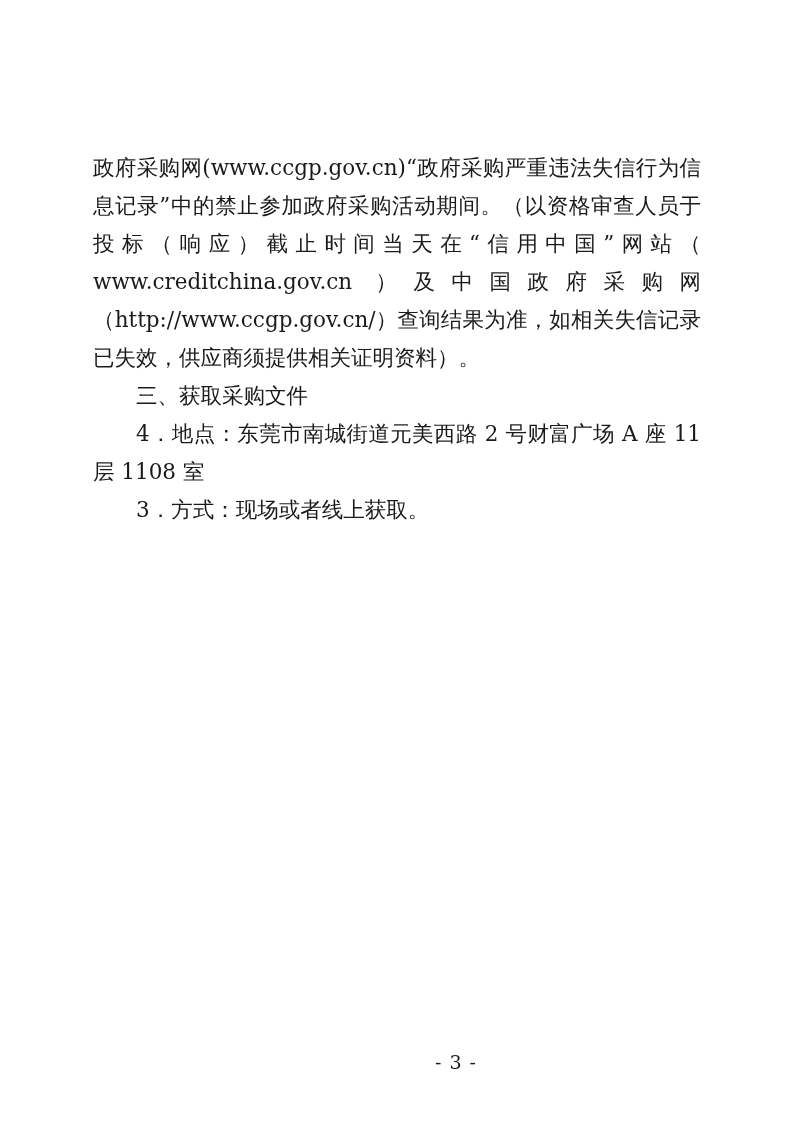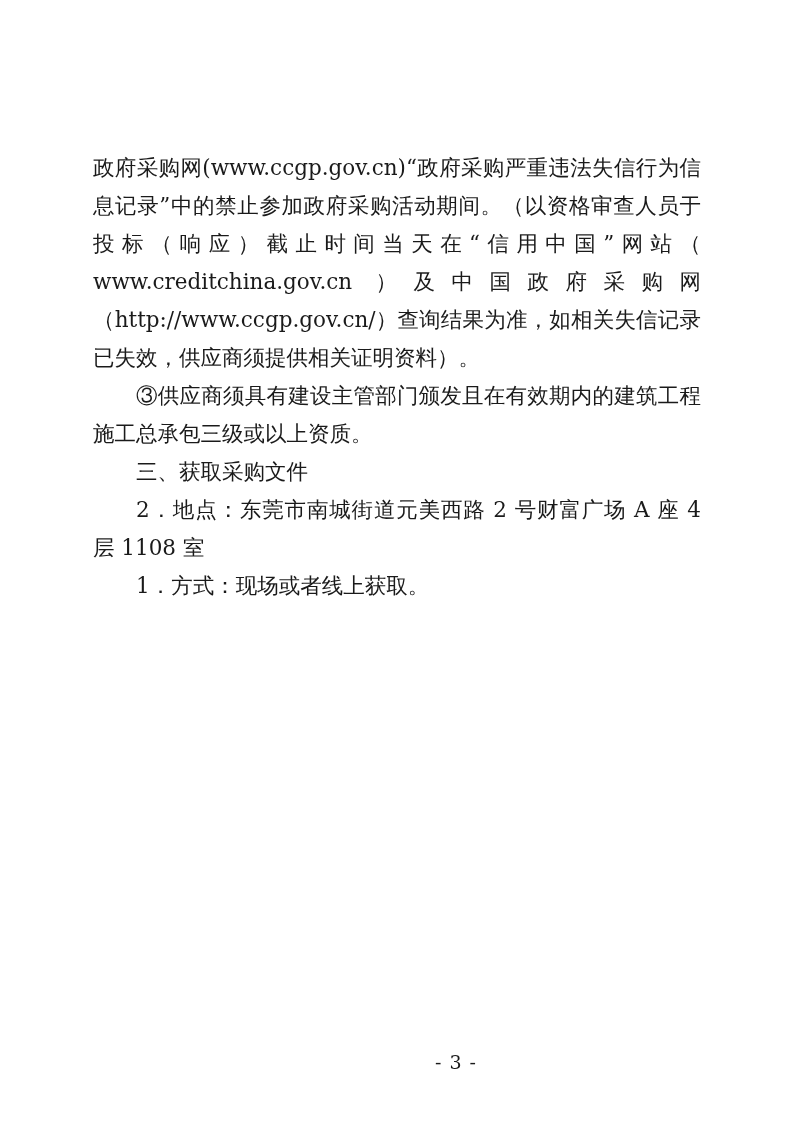--- a/index.html
+++ b/index.html
@@ -71,29 +71,28 @@
 </head>
 <body>
 
 <div class="page">
 
   <div class="content">
 
     <p class="para noindent">政府采购网(www.ccgp.gov.cn)“政府采购严重违法失信行为信息记录”中的禁止参加政府采购活动期间。（以资格审查人员于投标（响应）截止时间当天在“信用中国”网站（ www.creditchina.gov.cn ）及中国政府采购网（http://www.ccgp.gov.cn/）查询结果为准，如相关失信记录已失效，供应商须提供相关证明资料）。</p>
 
 
-    <p class="para indent">③供应商须具有建设主管部门颁发且在有效期内的建筑工程施工总承包三级或以上资质。</p>
 
 
     <p class="heading">三、获取采购文件</p>
 
 
-    <p class="para indent">2．地点：东莞市南城街道元美西路 2 号财富广场 A 座 4 层 1108 室</p>
+    <p class="para indent">4．地点：东莞市南城街道元美西路 2 号财富广场 A 座 11 层 1108 室</p>
 
-    <p class="para indent">1．方式：现场或者线上获取。</p>
+    <p class="para indent">3．方式：现场或者线上获取。</p>
 
   </div>
 
   <div class="footer">
     <span class="footer-inner">- 3 -</span>
   </div>
 
 </div>
 
 </body></html>

